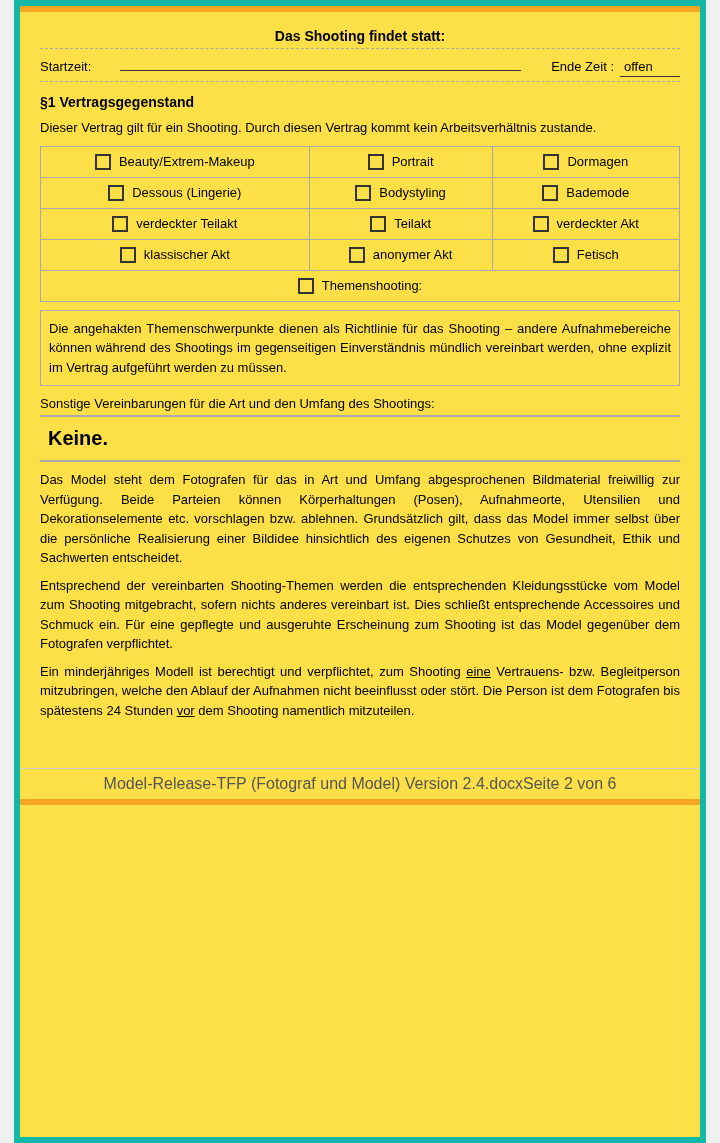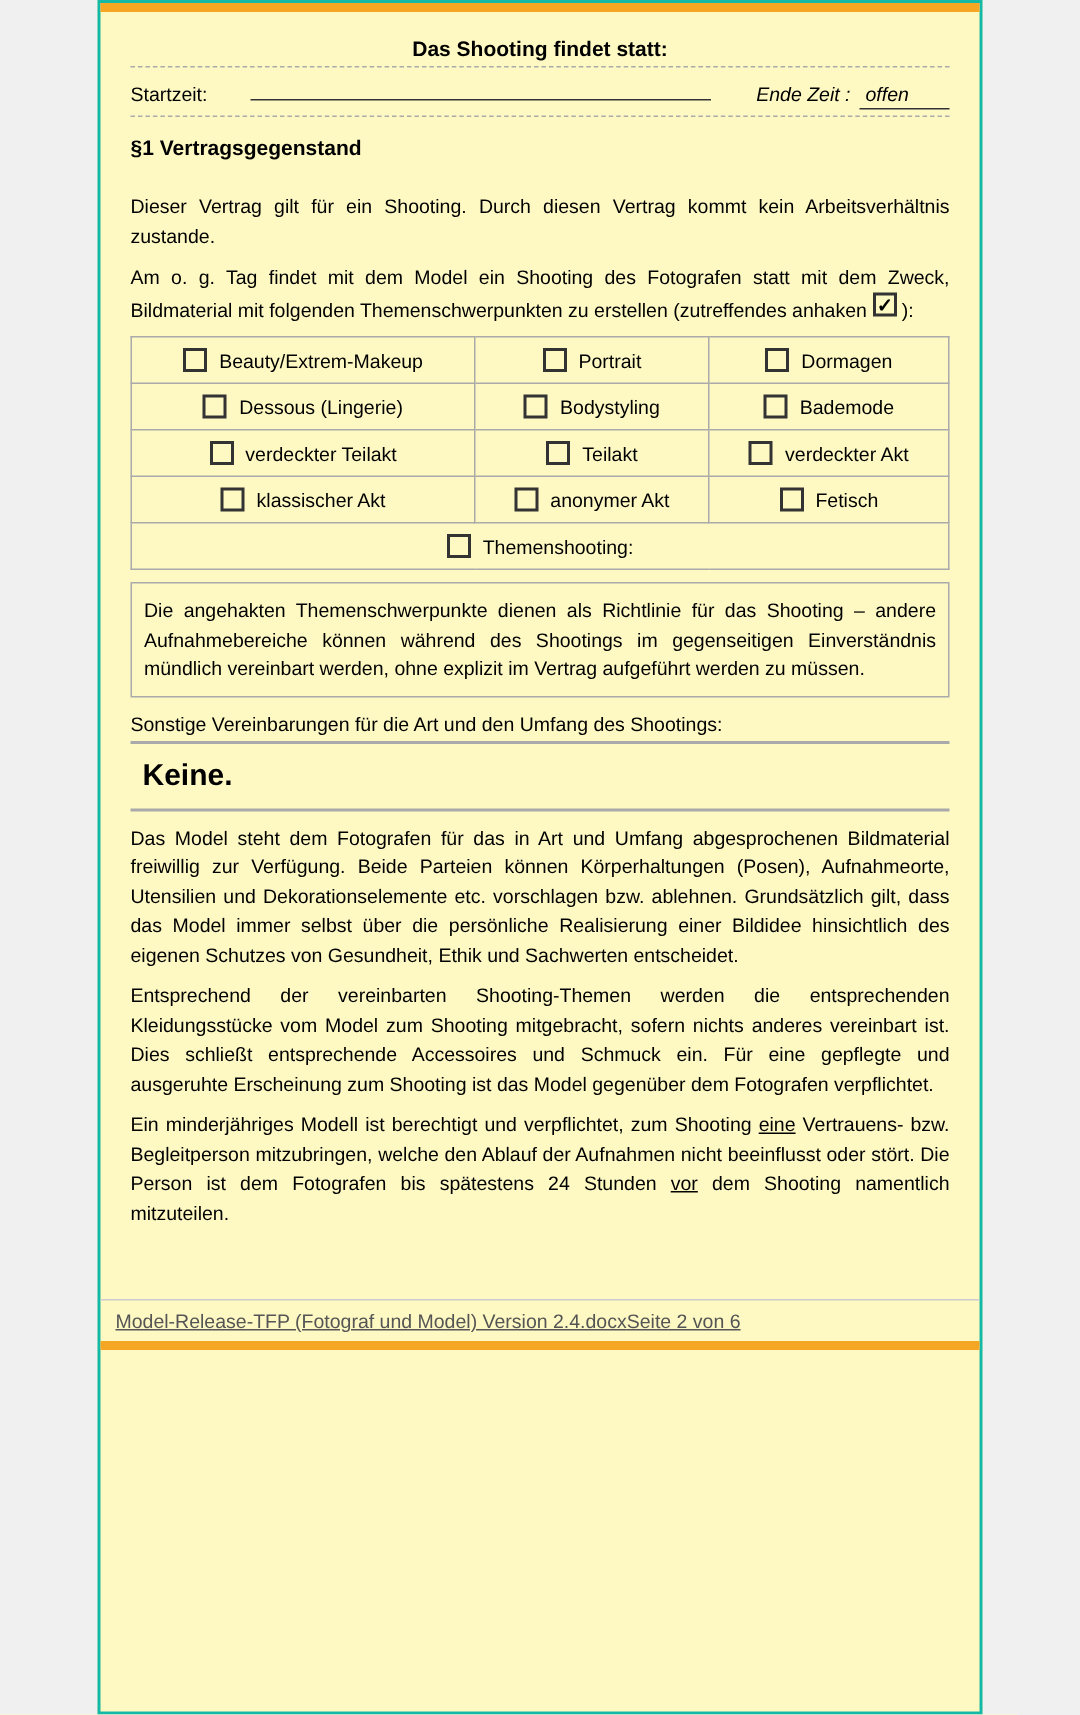--- a/index.html
+++ b/index.html
@@ -5,26 +5,26 @@
     * { box-sizing: border-box; margin: 0; padding: 0; }
     body {
       font-family: Arial, sans-serif;
       font-size: 13px;
       background: #f0f0f0;
       display: flex;
       justify-content: center;
       align-items: flex-start;
     }
     .page {
-      width: 590px;
+      width: 692px;
       min-height: 1143px;
-      background: #fef9c3;
+      background: #fde047;
       padding: 0;
       position: relative;
-      border: 2px solid #14b8a6;
+      border: 6px solid #14b8a6;
     }
     .orange-bar {
       background: #f5a623;
       height: 6px;
       width: 100%;
     }
     .content {
       padding: 10px 20px 30px 20px;
     }
     .header-title {
@@ -55,29 +55,28 @@
       padding: 4px 0;
       border-bottom: 1px dashed #aaa;
     }
     .startzeit-label { min-width: 80px; }
     .startzeit-value { border-bottom: 1px solid #333; flex: 1; min-height: 18px; }
     .endzeit-group {
       display: flex;
       align-items: baseline;
       gap: 6px;
       margin-left: 30px;
-      font-style: italic;
     }
     .endzeit-label { }
     .endzeit-value { border-bottom: 1px solid #333; min-width: 60px; min-height: 18px; padding: 0 4px; }
 
     .section-title {
       font-weight: bold;
       font-size: 14px;
-      margin: 12px 0 22px 0;
+      margin: 12px 0 8px 0;
     }
     .paragraph {
       text-align: justify;
       line-height: 1.5;
       margin-bottom: 8px;
     }
     .checkbox-annotation {
       display: inline-flex;
       align-items: center;
       gap: 2px;
@@ -149,27 +148,26 @@
       margin: 4px 0 8px 0;
     }
     .keine-text {
       font-size: 20px;
       font-weight: bold;
       margin-top: 20px;
     }
 
     .footer-row {
       display: flex;
-      justify-content: flex-start;
+      justify-content: center;
       padding: 6px 10px;
-      font-size: 13px;
+      font-size: 16px;
       color: #555;
       margin-top: 10px;
       border-top: 1px solid #ccc;
-      text-decoration: underline;
     }
   </style>
 </head>
 <body>
 
 <div class="page">
   <div class="orange-bar"></div>
   <div class="content">
 
     <div class="header-title">Das Shooting findet statt:</div>
@@ -182,27 +180,20 @@
         <span class="endzeit-label">Ende Zeit :</span>
         <span class="endzeit-value">offen</span>
       </div>
     </div>
 
 
     <div class="section-title">§1 Vertragsgegenstand</div>
 
     <div class="paragraph">Dieser Vertrag gilt für ein Shooting. Durch diesen Vertrag kommt kein Arbeitsverhältnis zustande.</div>
 
-    <div class="paragraph">
-      <span>Am o. g. Tag findet mit dem Model ein Shooting des Fotografen statt mit dem Zweck, Bildmaterial mit folgenden Themenschwerpunkten zu erstellen (zutreffendes anhaken</span>
-      <span class="checkbox-annotation">
-        <span class="checked-box"></span>
-      </span>
-      <span>):</span>
-    </div>
 
     <table class="checkbox-table">
       <tbody>
 
         <tr>
           <td>
             <div class="cb-cell">
               <span class="checkbox-empty"></span>
               <span>Beauty/Extrem-Makeup</span>
             </div>

